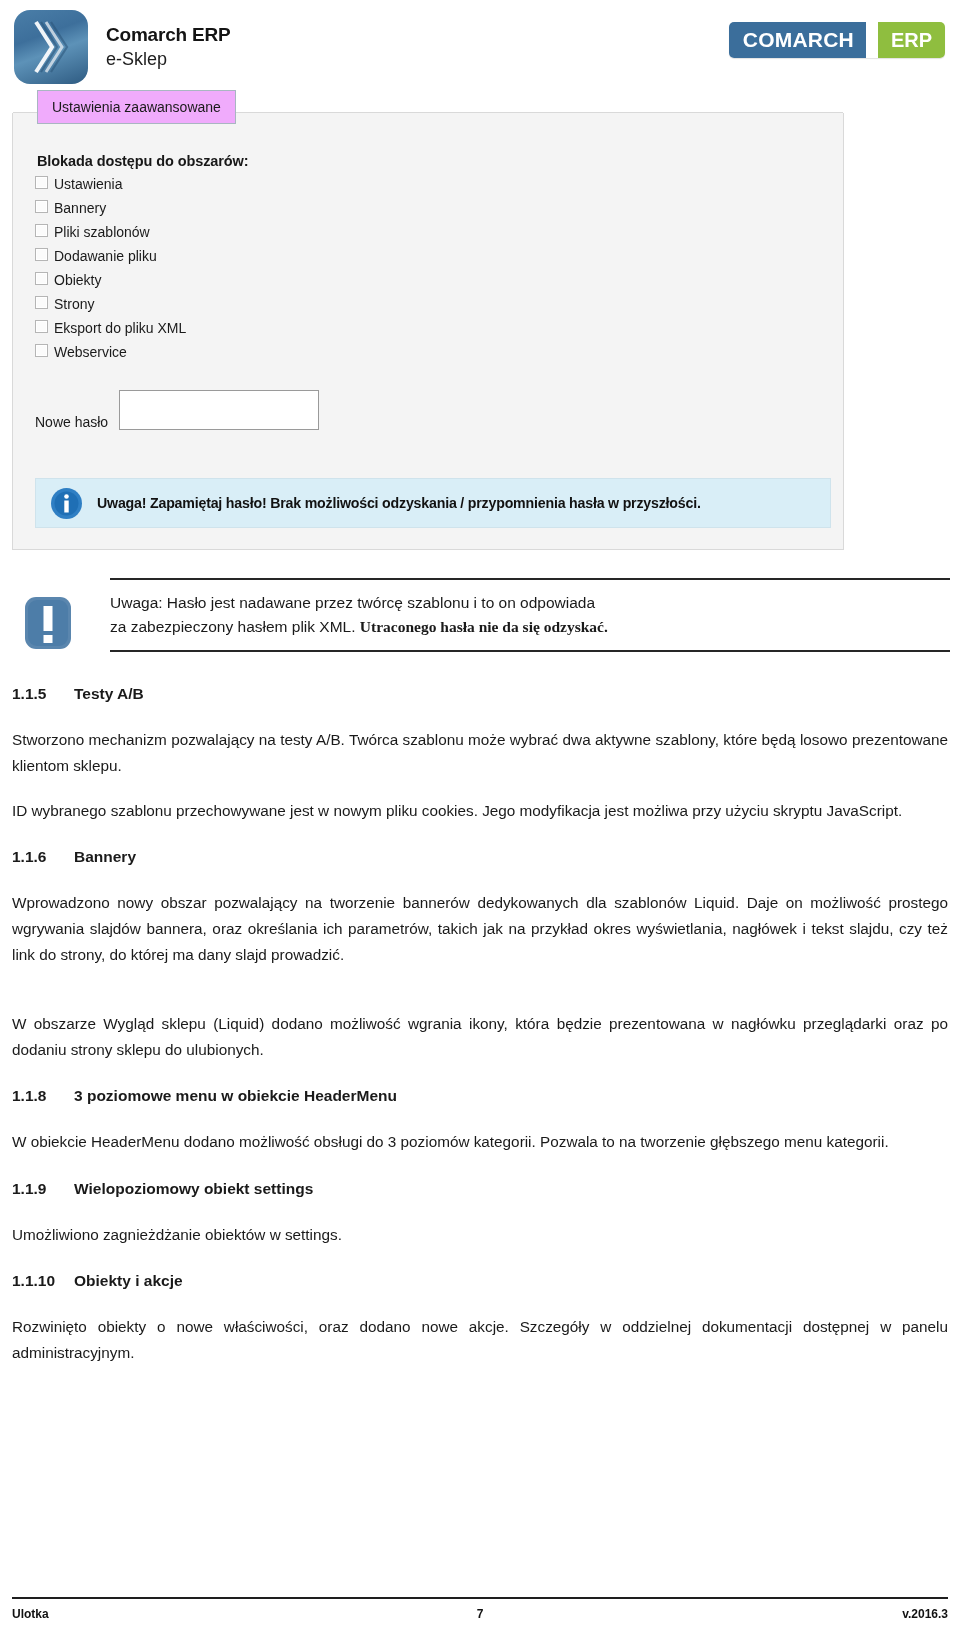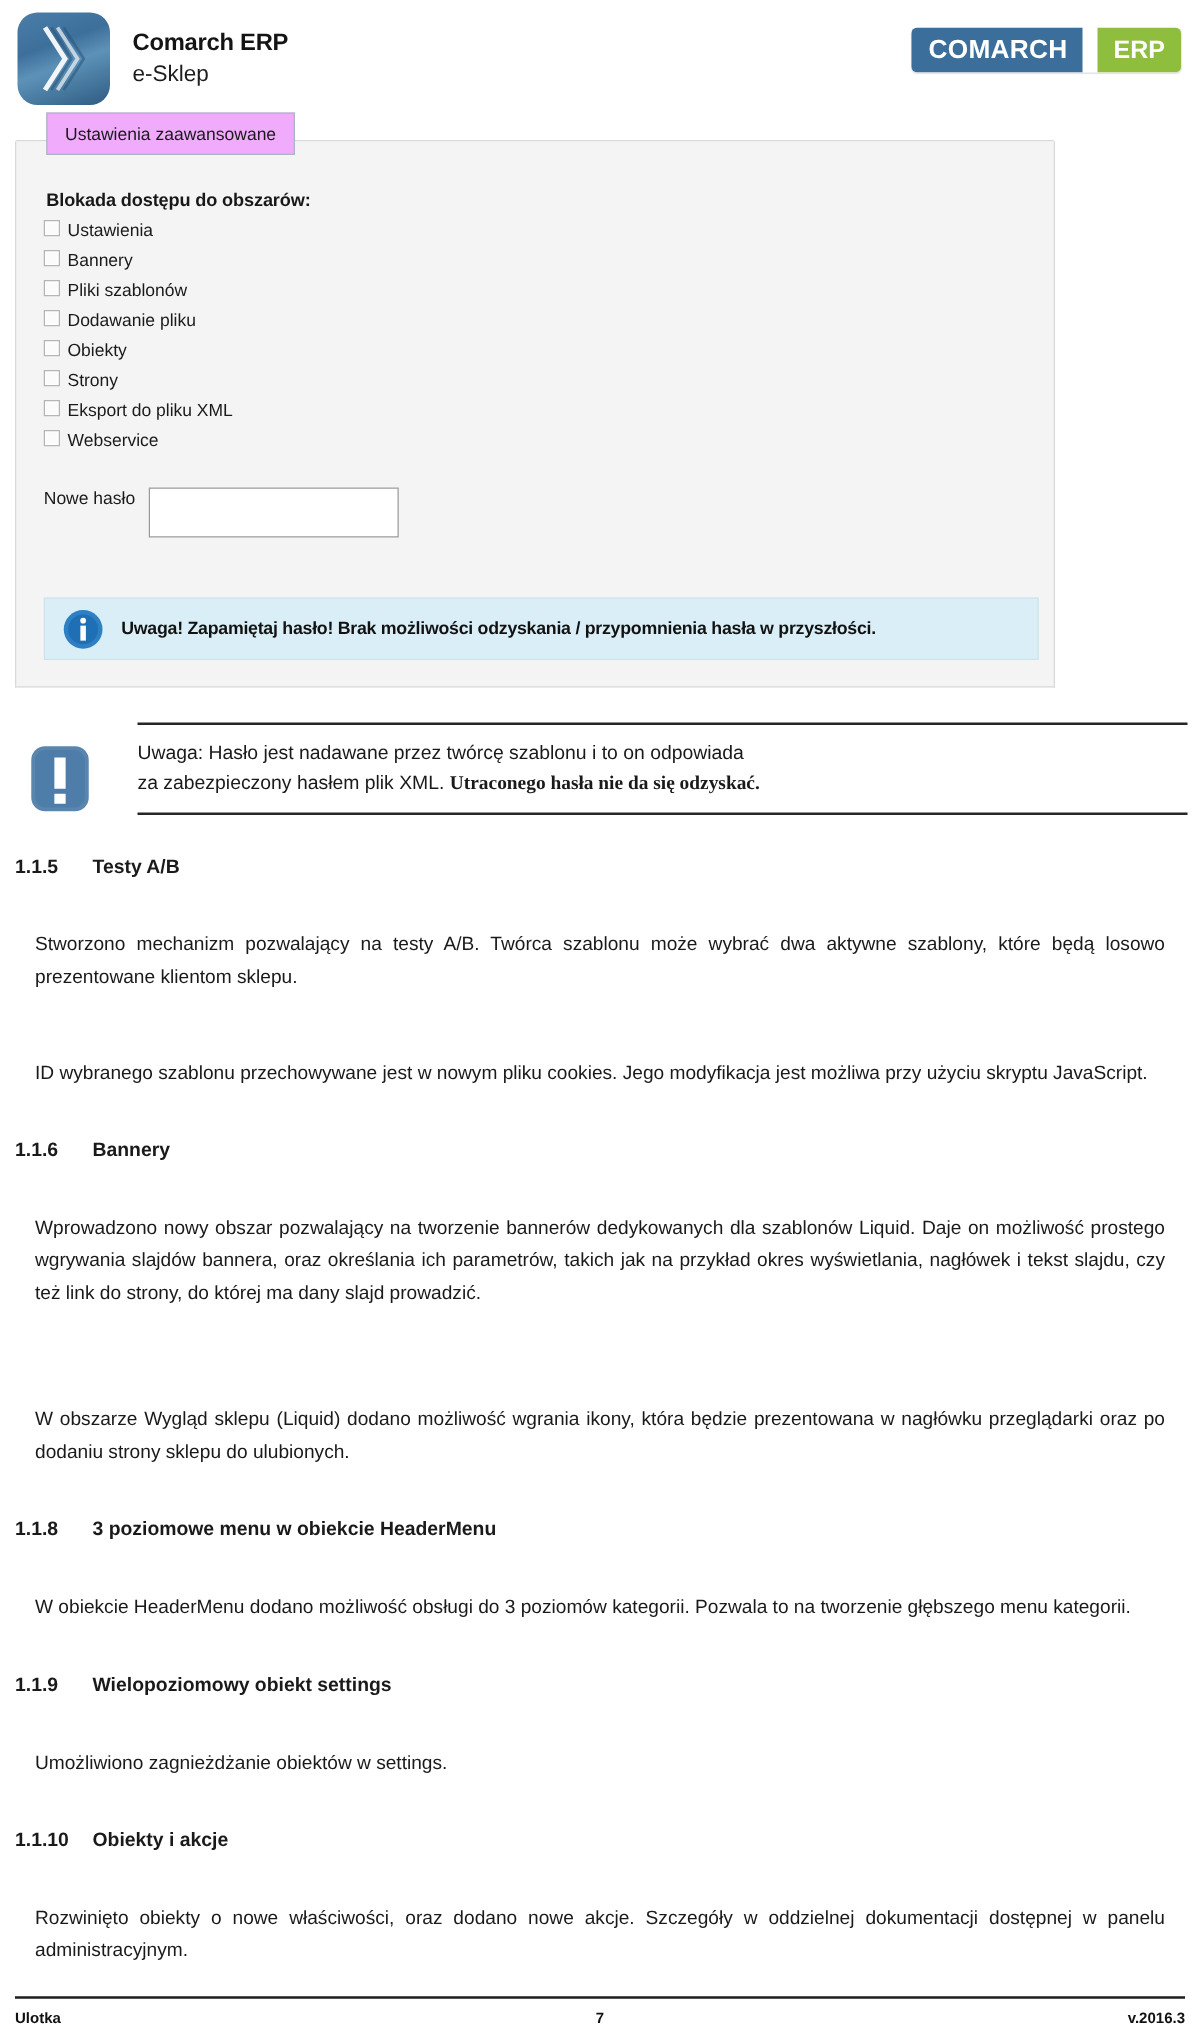--- a/index.html
+++ b/index.html
@@ -129,21 +129,21 @@
     box-shadow: inset 0 0 0 1px #ffffff;
     flex: none;
   }
   .cb-label {
     font-size: 14px;
     color: #1a1a1a;
   }
 
   .pw-row {
     display: flex;
-    align-items: flex-start;
+    align-items: flex-end;
     margin-top: 22px;
     height: 40px;
   }
   .pw-label {
     font-size: 14px;
     color: #1a1a1a;
     width: 84px;
   }
   .pw-input {
     width: 200px; height: 40px;
@@ -212,21 +212,21 @@
     color: #1a1a1a;
     margin: 0 0 0 0;
     display: flex;
     align-items: baseline;
   }
   h3.sec .num { width: 62px; flex: none; }
   p.para {
     font-size: 15.3px;
     color: #1a1a1a;
     line-height: 1.72;
-    margin: 16px;
+    margin: 0;
     text-align: justify;
   }
   .gap-sm { height: 18px; }
   .gap-md { height: 24px; }
 
   
   .footer {
     position: absolute;
     left: 12px; right: 12px;
     bottom: 14px;

